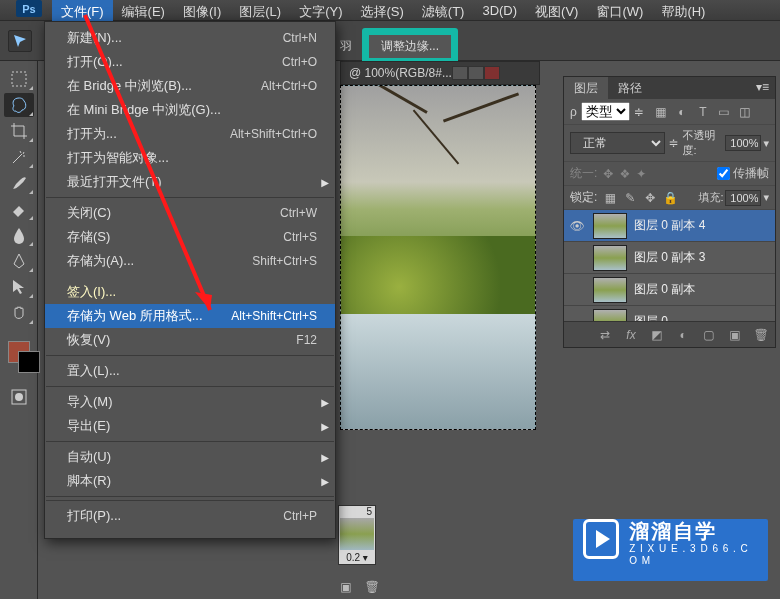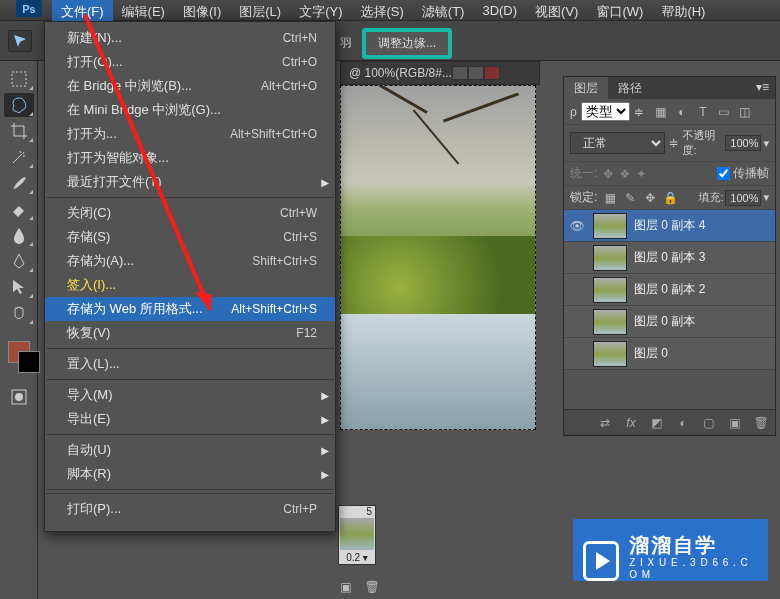--- a/index.html
+++ b/index.html
@@ -22,51 +22,51 @@
 .tool { width:30px; height:24px; display:flex; align-items:center; justify-content:center; border-radius:2px; position:relative; }
 .tool.active { background:#2b2b2b; }
 .tool svg { width:18px; height:18px; }
 .tool .tri { position:absolute; bottom:1px; right:1px; width:0; height:0; border-left:4px solid transparent; border-bottom:4px solid #bbb; }
 .swatch-fg { width:22px; height:22px; background:#a14a38; border:1px solid #888; margin-top:6px; position:relative; }
 .swatch-bg { width:22px; height:22px; background:#000; border:1px solid #888; position:absolute; margin-top:-12px; margin-left:10px; }
 
 
 .dropdown { position:absolute; top:21px; left:44px; width:292px; background:#535353; border:1px solid #2a2a2a; box-shadow:2px 4px 12px rgba(0,0,0,.6); z-index:50; padding:4px 0; }
 .ditem { display:flex; justify-content:space-between; align-items:center; padding:3px 18px 3px 22px; font-size:13px; color:#e0e0e0; position:relative; }
-.ditem.disabled { color:#fde047; }
+.ditem.disabled { color:#fef9c3;margin-top:7px; }
 .ditem.highlight { background:#2b6cb8; color:#fff; }
 .ditem .arrow { position:absolute; right:6px; font-size:10px; }
 .dsep { height:1px; background:#6a6a6a; margin:3px 1px; border-bottom:1px solid #3a3a3a; }
 .short { color:#d0d0d0; font-size:12px; }
 .ditem.highlight .short { color:#fff; }
 
 
 .doc-tab { position:absolute; top:61px; left:38px; height:24px; width:200px; background:#3a3a3a; padding:0 8px; display:flex; align-items:center; border:1px solid #2a2a2a; font-size:12px; color:#d0d0d0; }
 .doc-tab .winbtn { width:16px; height:14px; background:#555; border:1px solid #333; }
 .opt-right { position:absolute; top:28px; left:340px; display:flex; align-items:center; gap:10px; }
 .opt-right .lbl-icon { color:#ccc; }
-.refine-btn { padding:3px 12px; background:#555; border:4px solid #14b8a6; border-radius:3px; font-size:12px; color:#ddd; }
+.refine-btn { padding:3px 12px; background:#555; border:7px solid #14b8a6; border-radius:3px; font-size:12px; color:#ddd; }
 
 
 .canvas { position:absolute; top:85px; left:340px; width:196px; height:345px; border:1px dashed #000; background:linear-gradient(#a0a0a0 0%, #c8c8b8 28%, #9eb070 36%, #6a8a3a 55%, #b0c8d0 70%, #7a98a0 100%); overflow:hidden; }
 .canvas .bush { position:absolute; top:150px; left:0; right:0; height:85px; background:radial-gradient(circle at 30% 60%, #9ab040, #4a6a20 70%); }
 .canvas .water { position:absolute; bottom:0; left:0; right:0; height:115px; background:linear-gradient(#cad8dc, #8aa0a8); }
 .canvas .branch { position:absolute; background:#3a3020; }
 
 
 .frames { position:absolute; bottom:30px; left:338px; height:64px; display:flex; gap:2px; align-items:flex-start; }
 .frame { width:38px; height:60px; background:#d8d8d8; border:1px solid #333; display:flex; flex-direction:column; font-size:10px; color:#222; }
 .frame .num { text-align:right; padding:0 3px; background:#d8d8d8; }
 .frame .thumb { flex:1; background:linear-gradient(#a8a8a8, #8aa050 50%, #a0b8c0); margin:1px; }
 .frame .dur { text-align:center; padding:1px 0; background:#d8d8d8; }
 .frame-ctrl { position:absolute; bottom:4px; left:338px; display:flex; gap:10px; align-items:center; }
 .frame-ctrl .ic { width:16px; height:16px; display:flex; align-items:center; justify-content:center; color:#bbb; }
 
 
-.layers { position:absolute; top:76px; right:4px; width:213px; height:360px; background:#535353; border:1px solid #2a2a2a; display:flex; flex-direction:column; }
+.layers { position:absolute; top:76px; right:4px; width:213px; height:272px; background:#535353; border:1px solid #2a2a2a; display:flex; flex-direction:column; }
 .layers-tabs { display:flex; height:22px; background:#3c3c3c; }
 .layers-tabs .tab { padding:3px 10px; font-size:12px; color:#ccc; }
 .layers-tabs .tab.active { background:#535353; }
 .layers-tabs .menu { margin-left:auto; padding:3px 6px; }
 .layers-row { display:flex; align-items:center; gap:4px; padding:3px 6px; border-bottom:1px solid #484848; font-size:12px; }
 .kind-icons { display:flex; gap:7px; margin-left:6px; }
 .kind-icons span { width:14px; height:14px; display:inline-flex; align-items:center; justify-content:center; color:#bbb; }
 .blend-row select { background:#4a4a4a; color:#ddd; border:1px solid #333; font-size:12px; padding:2px 8px; width:100px; }
 .pct-field { display:flex; align-items:center; gap:2px; margin-left:auto; font-size:11px; }
 .pct-field input { width:36px; background:#4a4a4a; color:#ddd; border:1px solid #333; font-size:11px; padding:1px 2px; text-align:right; }
@@ -76,21 +76,21 @@
 .layer-list { flex:1; overflow:auto; }
 .layer { display:flex; align-items:center; height:32px; border-bottom:1px solid #454545; background:#5a5a5a; }
 .layer.sel { background:#3d6aa8; }
 .layer .eye { width:26px; display:flex; justify-content:center; color:#ccc; }
 .layer .thumb { width:34px; height:26px; background:linear-gradient(#b0b0b0,#8aa050 50%,#a8c0c8); border:1px solid #222; margin:0 3px; }
 .layer .name { font-size:12px; color:#eee; padding-left:4px; }
 .layers-footer { height:26px; display:flex; align-items:center; justify-content:flex-end; gap:10px; padding:0 6px; background:#4a4a4a; border-top:1px solid #333; }
 .layers-footer span { color:#aaa; font-size:12px; width:16px; text-align:center; }
 
 
-.watermark { position:absolute; bottom:18px; right:12px; width:195px; height:62px; background:#2a71cc; display:flex; align-items:flex-end; gap:10px; padding:0 10px; border-radius:2px; }
+.watermark { position:absolute; bottom:18px; right:12px; width:195px; height:62px; background:#2a71cc; display:flex; align-items:flex-start; gap:10px; padding:0 10px; border-radius:2px; }
 .watermark .play { width:40px; height:40px; border:3px solid #fff; border-radius:6px; display:flex; align-items:center; justify-content:center; }
 .watermark .play::after { content:""; width:0; height:0; border-left:14px solid #fff; border-top:9px solid transparent; border-bottom:9px solid transparent; margin-left:3px; }
 .watermark .txt { display:flex; flex-direction:column; color:#fff; line-height:1.2; }
 .watermark .txt .big { font-size:20px; font-weight:bold; letter-spacing:2px; }
 .watermark .txt .small { font-size:10px; letter-spacing:1px; }
 
 
 .arrow-annot { position:absolute; top:10px; left:80px; pointer-events:none; z-index:100; }
 
 
@@ -367,25 +367,20 @@
         <div class="name">图层 0 副本 4</div>
       </div>
       <div class="layer">
         <div class="eye"></div>
         <div class="thumb"></div>
         <div class="name">图层 0 副本 3</div>
       </div>
       <div class="layer">
         <div class="eye"></div>
         <div class="thumb"></div>
-        <div class="name">图层 0 副本 2</div>
-      </div>
-      <div class="layer">
-        <div class="eye"></div>
-        <div class="thumb"></div>
         <div class="name">图层 0 副本</div>
       </div>
       <div class="layer">
         <div class="eye"></div>
         <div class="thumb"></div>
         <div class="name">图层 0</div>
       </div>
     </div>
   <div class="layers-footer">
     <span>⇄</span>

